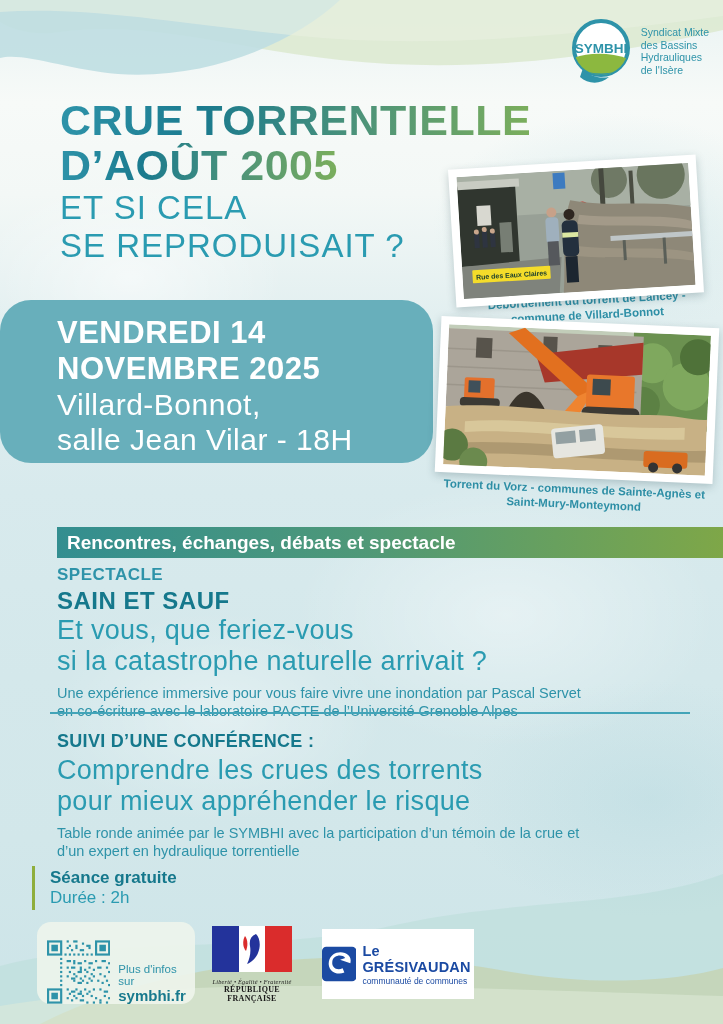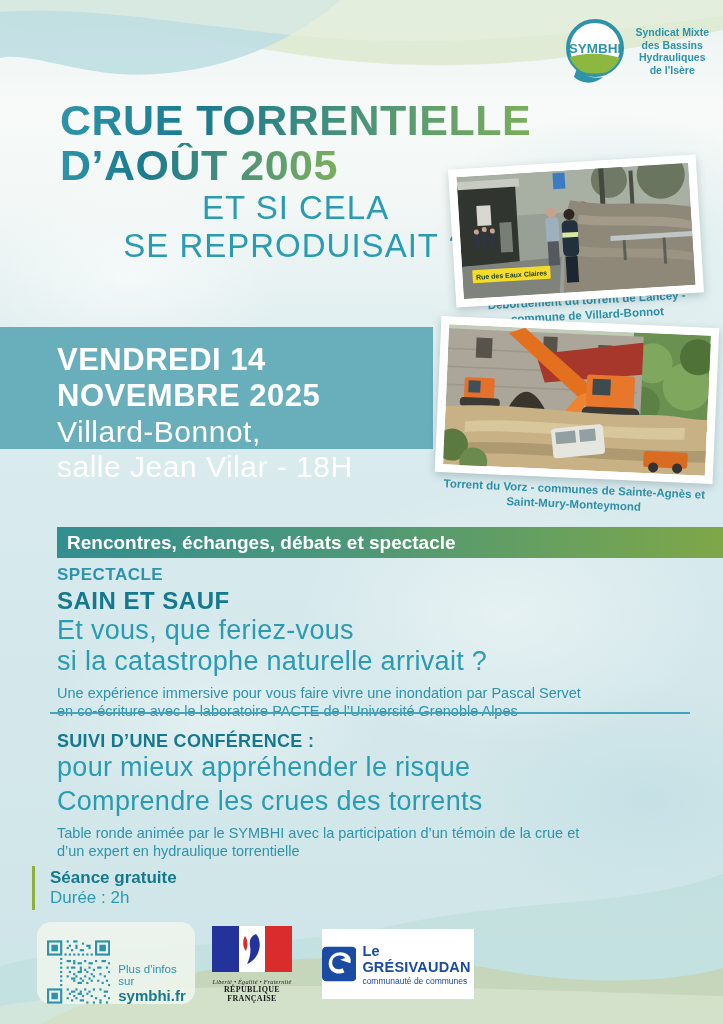--- a/index.html
+++ b/index.html
@@ -16,42 +16,42 @@
       radial-gradient(240px 150px at 30% 70%,rgba(255,255,255,.35),rgba(255,255,255,0) 70%),
       radial-gradient(280px 170px at 90% 78%,rgba(168,210,218,.3),rgba(255,255,255,0) 70%);
   }
   .top-waves,.bottom-waves{position:absolute;left:0;z-index:0;}
   .top-waves{top:0;}
   .bottom-waves{bottom:0;}
   .z{position:absolute;z-index:2;}
 
   
   .logo-block{top:16px;right:14px;display:flex;align-items:center;gap:8px;}
-  .logo-tagline{font-size:10.5px;line-height:12.5px;font-weight:700;color:#2E93A9;text-align:center;}
+  .logo-tagline{font-size:10.5px;line-height:12.5px;font-weight:400;color:#2E93A9;}
 
   
   .title-block{left:60px;top:98px;}
   .title-grad{font-size:43px;line-height:45px;font-weight:700;letter-spacing:.5px;}
   .title-grad span{
     background:linear-gradient(90deg,#2E93A9 0%,#1A7A8E 30%,#4E9478 65%,#7BAE5C 100%);
     -webkit-background-clip:text;background-clip:text;color:transparent;display:inline-block;
   }
-  .subtitle{font-size:33px;line-height:36px;font-weight:400;letter-spacing:1px;color:#2A9BB1;margin-top:2px;text-align:center;}
+  .subtitle{font-size:33px;line-height:36px;font-weight:400;letter-spacing:1px;color:#2A9BB1;margin-top:2px;}
 
   
   .photo{background:#fff;padding:8px;box-shadow:0 3px 8px rgba(40,70,80,.25);}
   .photo svg{display:block;}
   .photo1{left:452px;top:162px;transform:rotate(-3.5deg);z-index:3;}
   .photo2{left:438px;top:322px;transform:rotate(2.5deg);z-index:3;}
   .caption{font-size:11.5px;line-height:14.5px;font-weight:700;color:#2E8FA6;text-align:center;}
   .caption1{left:462px;top:293px;width:250px;transform:rotate(-3deg);}
   .caption2{left:428px;top:482px;width:292px;transform:rotate(2.5deg);}
 
   
-  .date-box{left:0;top:327px;width:433px;height:122px;background:#68AFBB;color:#fff;padding:15px 0 0 57px;box-sizing:border-box;}
+  .date-box{left:0;top:300px;width:433px;height:163px;background:#68AFBB;color:#fff;padding:15px 0 0 57px;box-sizing:border-box;border-radius:31px;}
   .date-bold{font-size:31px;line-height:36px;font-weight:700;letter-spacing:.5px;}
   .date-reg{font-size:30px;line-height:35px;font-weight:400;letter-spacing:.5px;}
 
   
   .banner{left:57px;top:527px;width:672px;height:31px;box-sizing:border-box;padding-left:10px;
     background:linear-gradient(90deg,#338E90 0%,#4E9878 45%,#7FA747 100%);
     color:#fff;font-size:19px;line-height:31px;font-weight:700;}
 
   
   .spectacle{left:57px;top:565px;}
@@ -238,22 +238,22 @@
     <div class="question q-first">Et vous, que feriez-vous</div>
     <div class="question">si la catastrophe naturelle arrivait ?</div>
     <div class="desc d-first">Une expérience immersive pour vous faire vivre une inondation par Pascal Servet</div>
     <div class="desc">en co-écriture avec le laboratoire PACTE de l’Université Grenoble Alpes</div>
   </div>
 
   <div class="z divider"></div>
 
   <div class="z conference">
     <div class="kicker-dark">SUIVI D’UNE CONFÉRENCE :</div>
+    <div class="conf-title c-first">Comprendre les crues des torrents</div>
     <div class="conf-title">pour mieux appréhender le risque</div>
-    <div class="conf-title c-first">Comprendre les crues des torrents</div>
     <div class="desc d-first">Table ronde animée par le SYMBHI avec la participation d’un témoin de la crue et</div>
     <div class="desc">d’un expert en hydraulique torrentielle</div>
   </div>
 
   <div class="z info-block">
     <div class="info-bold">Séance gratuite</div>
     <div class="info-reg">Durée : 2h</div>
   </div>
 
   <div class="z qr-box">

